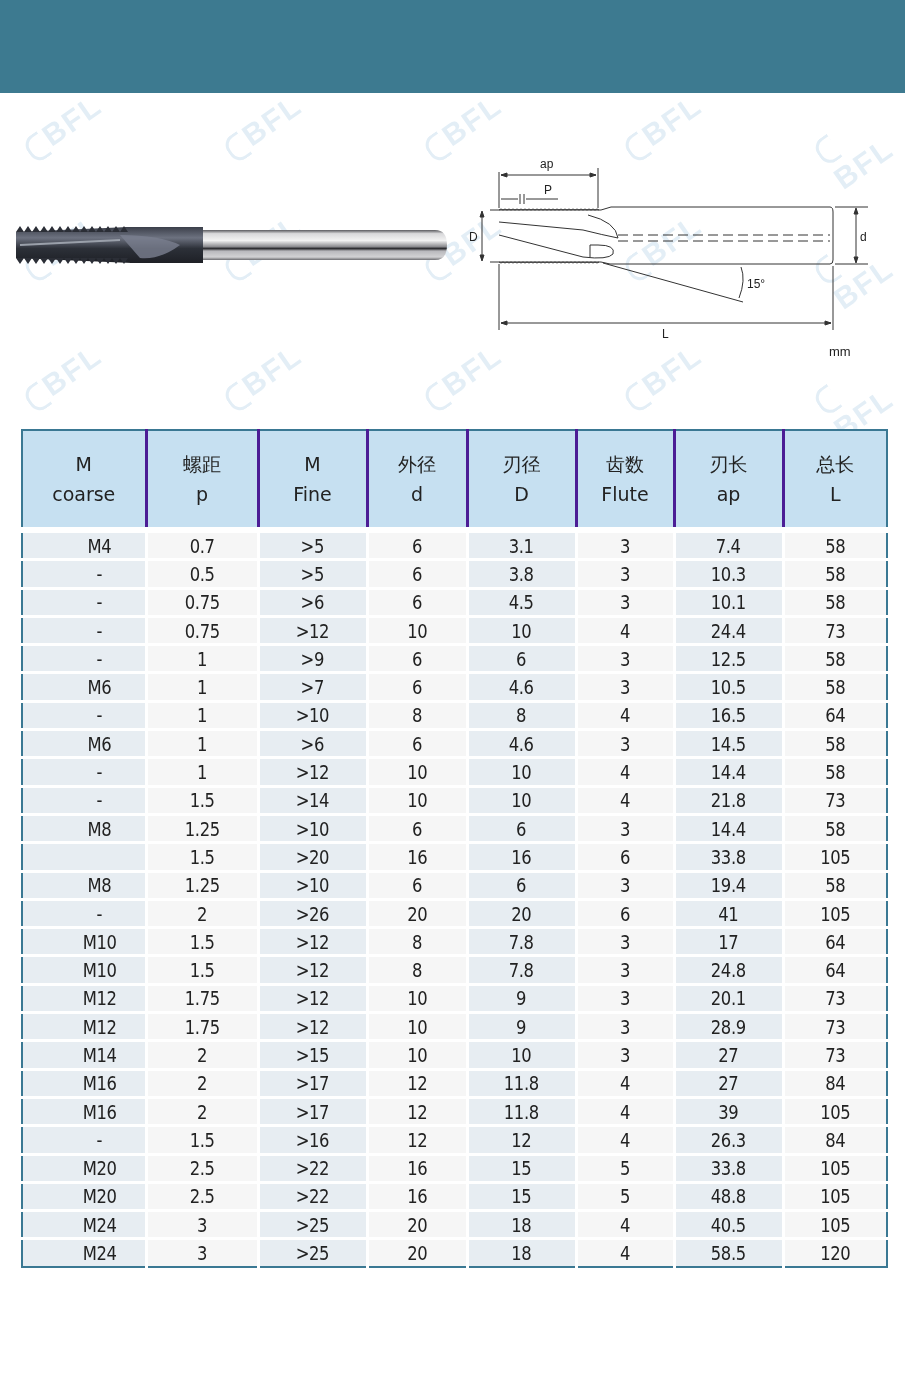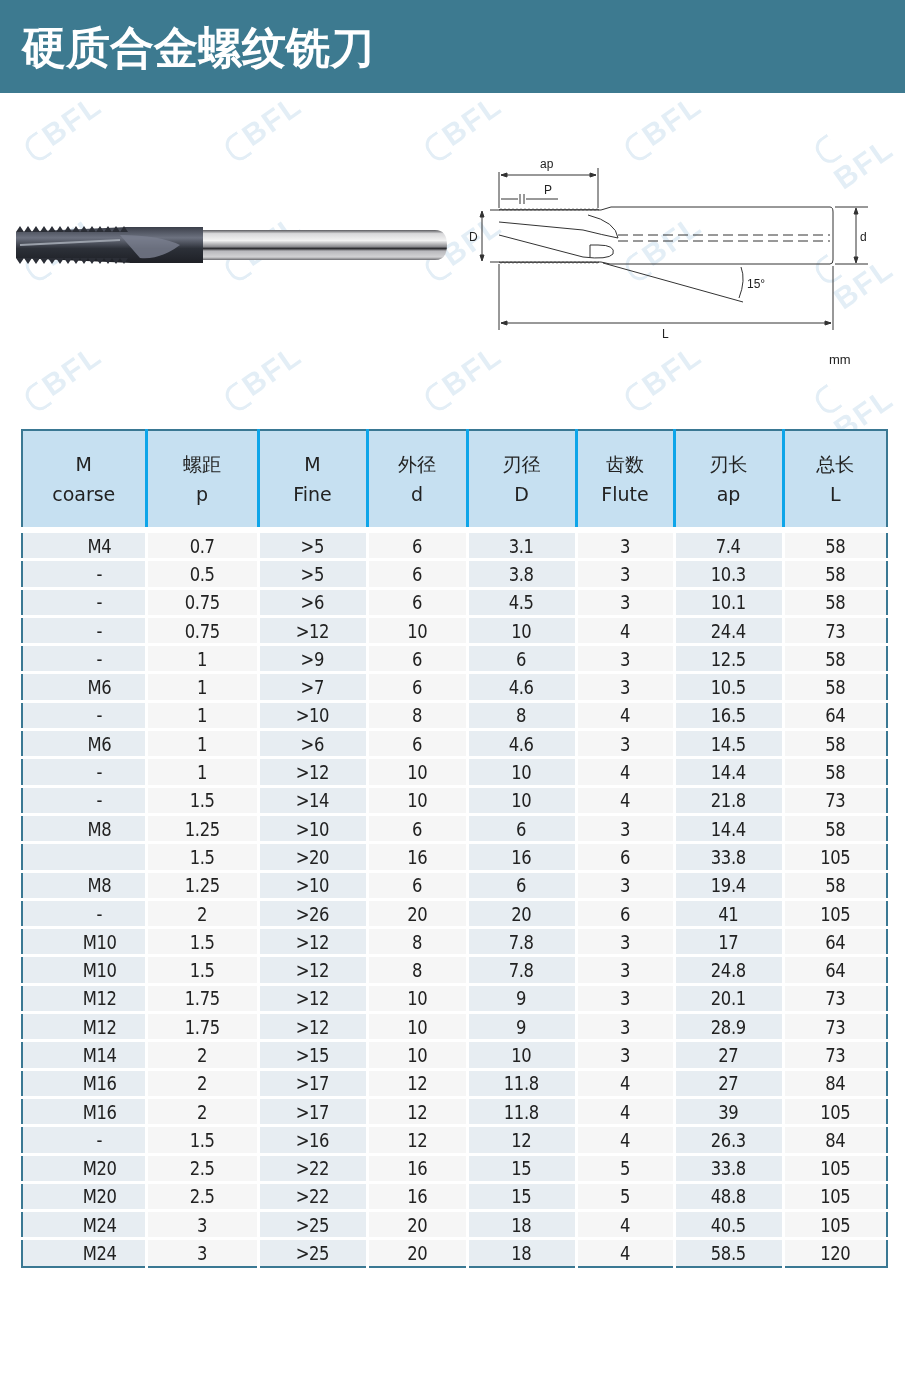--- a/index.html
+++ b/index.html
@@ -4,36 +4,35 @@
 <style>
   html,body{margin:0;padding:0;}
   body{width:905px;height:1375px;background:#ffffff;position:relative;overflow:hidden;font-family:"DejaVu Sans","Liberation Sans",sans-serif;}
   .banner{position:absolute;left:0;top:0;width:905px;height:93px;background:#3d7a90;}
   .banner-title{position:absolute;left:22px;top:18px;color:#fff;font-family:"DejaVu Sans",sans-serif;font-weight:bold;font-size:44px;line-height:60px;letter-spacing:0px;white-space:nowrap;}
   .banner-sub{position:absolute;left:418px;top:36px;color:#fff;font-family:"Liberation Sans",sans-serif;font-size:27px;letter-spacing:-1.2px;white-space:nowrap;}
   .wm{position:absolute;color:#e3eef6;font-family:"Liberation Sans",sans-serif;font-weight:bold;font-size:30px;transform:rotate(-35deg);letter-spacing:2px;pointer-events:none;}
   .wm:before{content:"";display:inline-block;width:16px;height:22px;border:3px solid #e3eef6;border-right:none;border-radius:12px 0 0 12px;margin-right:3px;vertical-align:middle;}
   .photo{position:absolute;left:0;top:190px;width:470px;height:110px;}
   .drawing{position:absolute;left:468px;top:150px;width:410px;height:230px;}
-  .unit{position:absolute;left:829px;top:352px;font-family:"Liberation Sans",sans-serif;font-size:13px;color:#222;}
+  .unit{position:absolute;left:829px;top:344px;font-family:"Liberation Sans",sans-serif;font-size:13px;color:#222;}
   table.spec{position:absolute;left:21px;top:429px;width:865px;border-collapse:collapse;border:2px solid #3a7893;table-layout:fixed;}
-  table.spec th{background:#c6e0f1;color:#222;font-weight:normal;font-family:"DejaVu Sans",sans-serif;font-size:19px;line-height:30px;height:96px;text-align:center;border-left:3px solid #0ea5e9;padding:0;vertical-align:middle;}
+  table.spec th{background:#c6e0f1;color:#222;font-weight:normal;font-family:"DejaVu Sans",sans-serif;font-size:19px;line-height:30px;height:96px;text-align:center;border-left:3px solid #4c1d95;padding:0;vertical-align:middle;}
   table.spec th:first-child{border-left:none;}
   table.spec td{height:25.3px;padding:0;font-family:"DejaVu Sans",sans-serif;font-size:20px;font-weight:normal;color:#222;text-align:center;border-left:3px solid #fff;border-top:3px solid #fff;line-height:22px;letter-spacing:-0.5px;transform-origin:center;}
   table.spec td:first-child{border-left:none;padding-left:32px;}
   table.spec tr.first td{border-top:6px solid #fff;}
   table.spec td.c0,table.spec td.c2,table.spec td.c4,table.spec td.c6{background:#e7edf2;}
   table.spec td.c1,table.spec td.c3,table.spec td.c5,table.spec td.c7{background:#f6f6f6;}
   .cell-text{display:inline-block;transform:scaleX(0.82);}
 </style>
 </head>
 <body>
 
 <div class="banner">
-  <div class="banner-title">硬质合金螺纹铣刀</div>
 </div>
 
 <div id="wm-layer">
     <div class="wm" style="left: 20px; top: 110px;">BFL</div>
     <div class="wm" style="left: 220px; top: 110px;">BFL</div>
     <div class="wm" style="left: 420px; top: 110px;">BFL</div>
     <div class="wm" style="left: 620px; top: 110px;">BFL</div>
     <div class="wm" style="left: 820px; top: 110px;">BFL</div>
     <div class="wm" style="left: 20px; top: 230px;">BFL</div>
     <div class="wm" style="left: 220px; top: 230px;">BFL</div>

